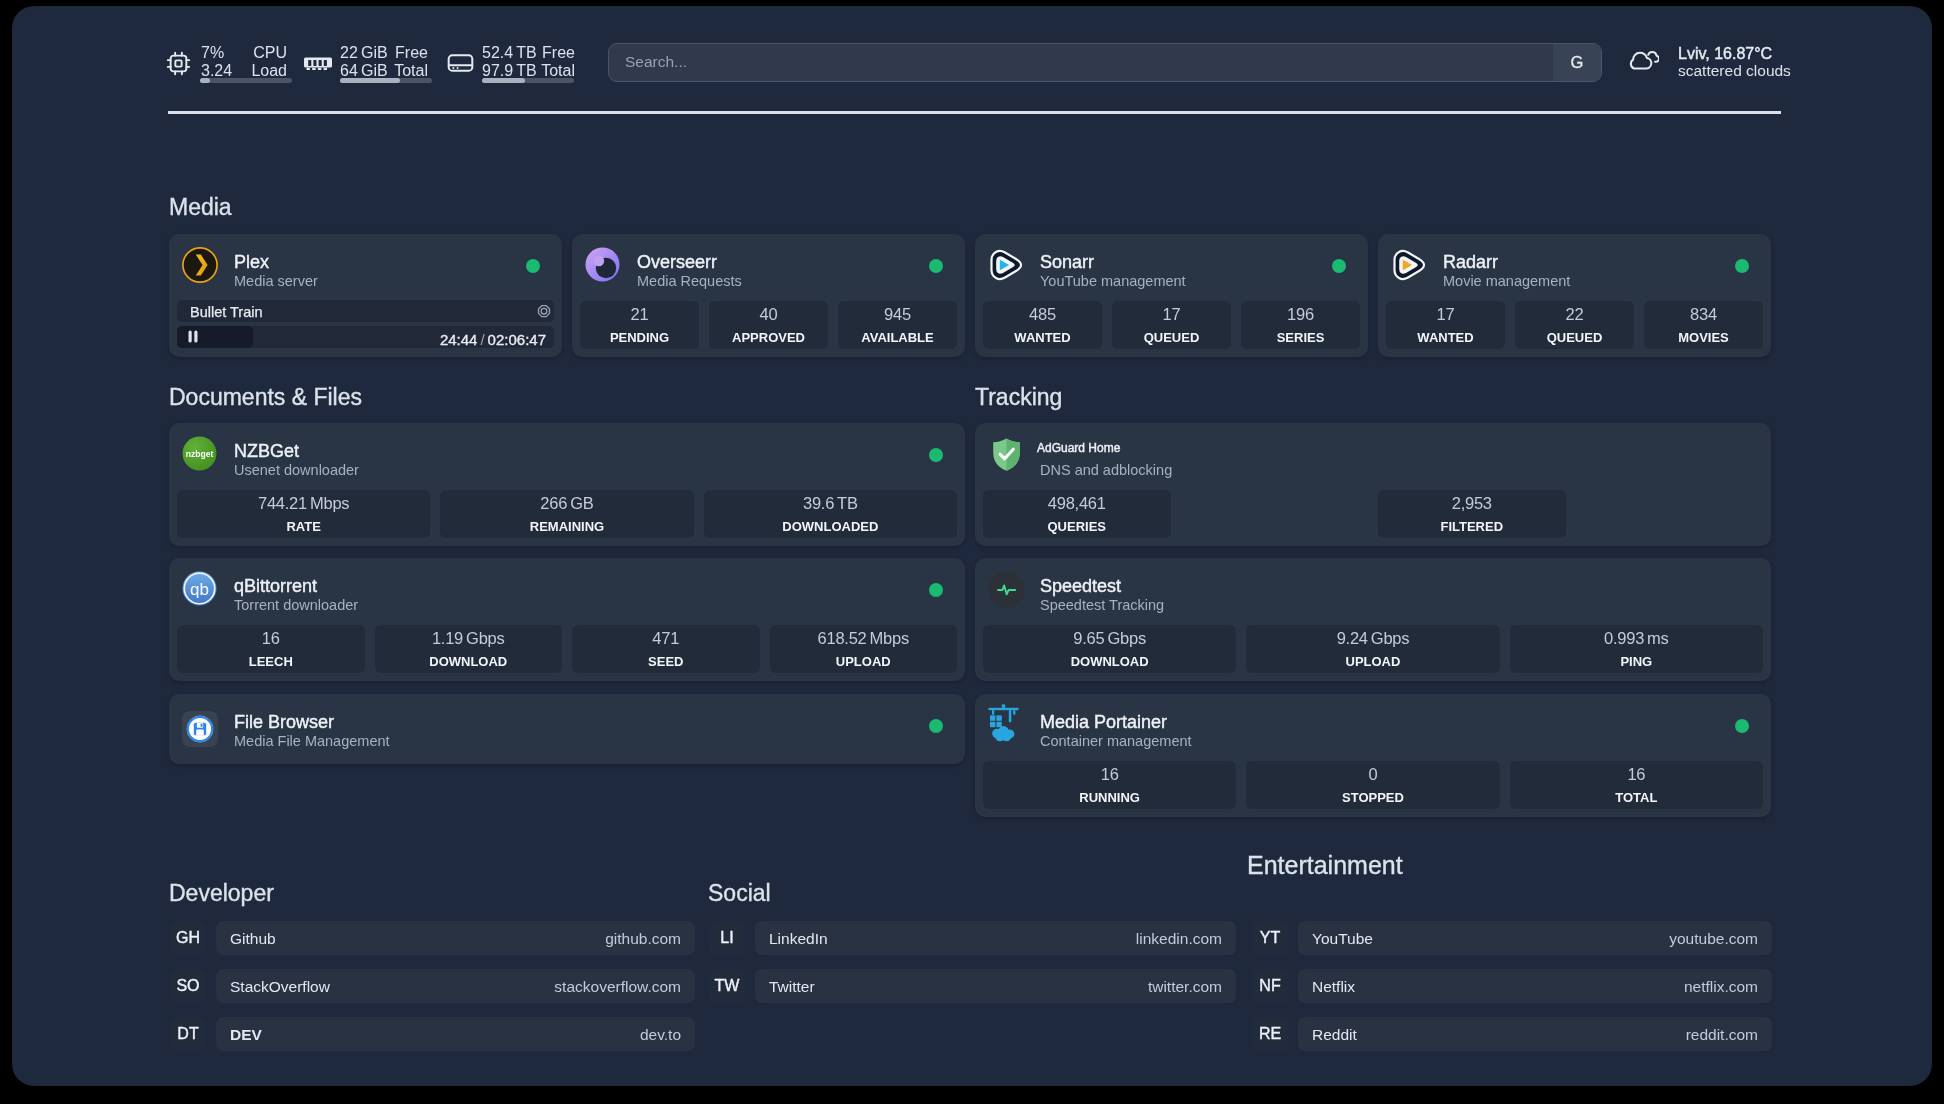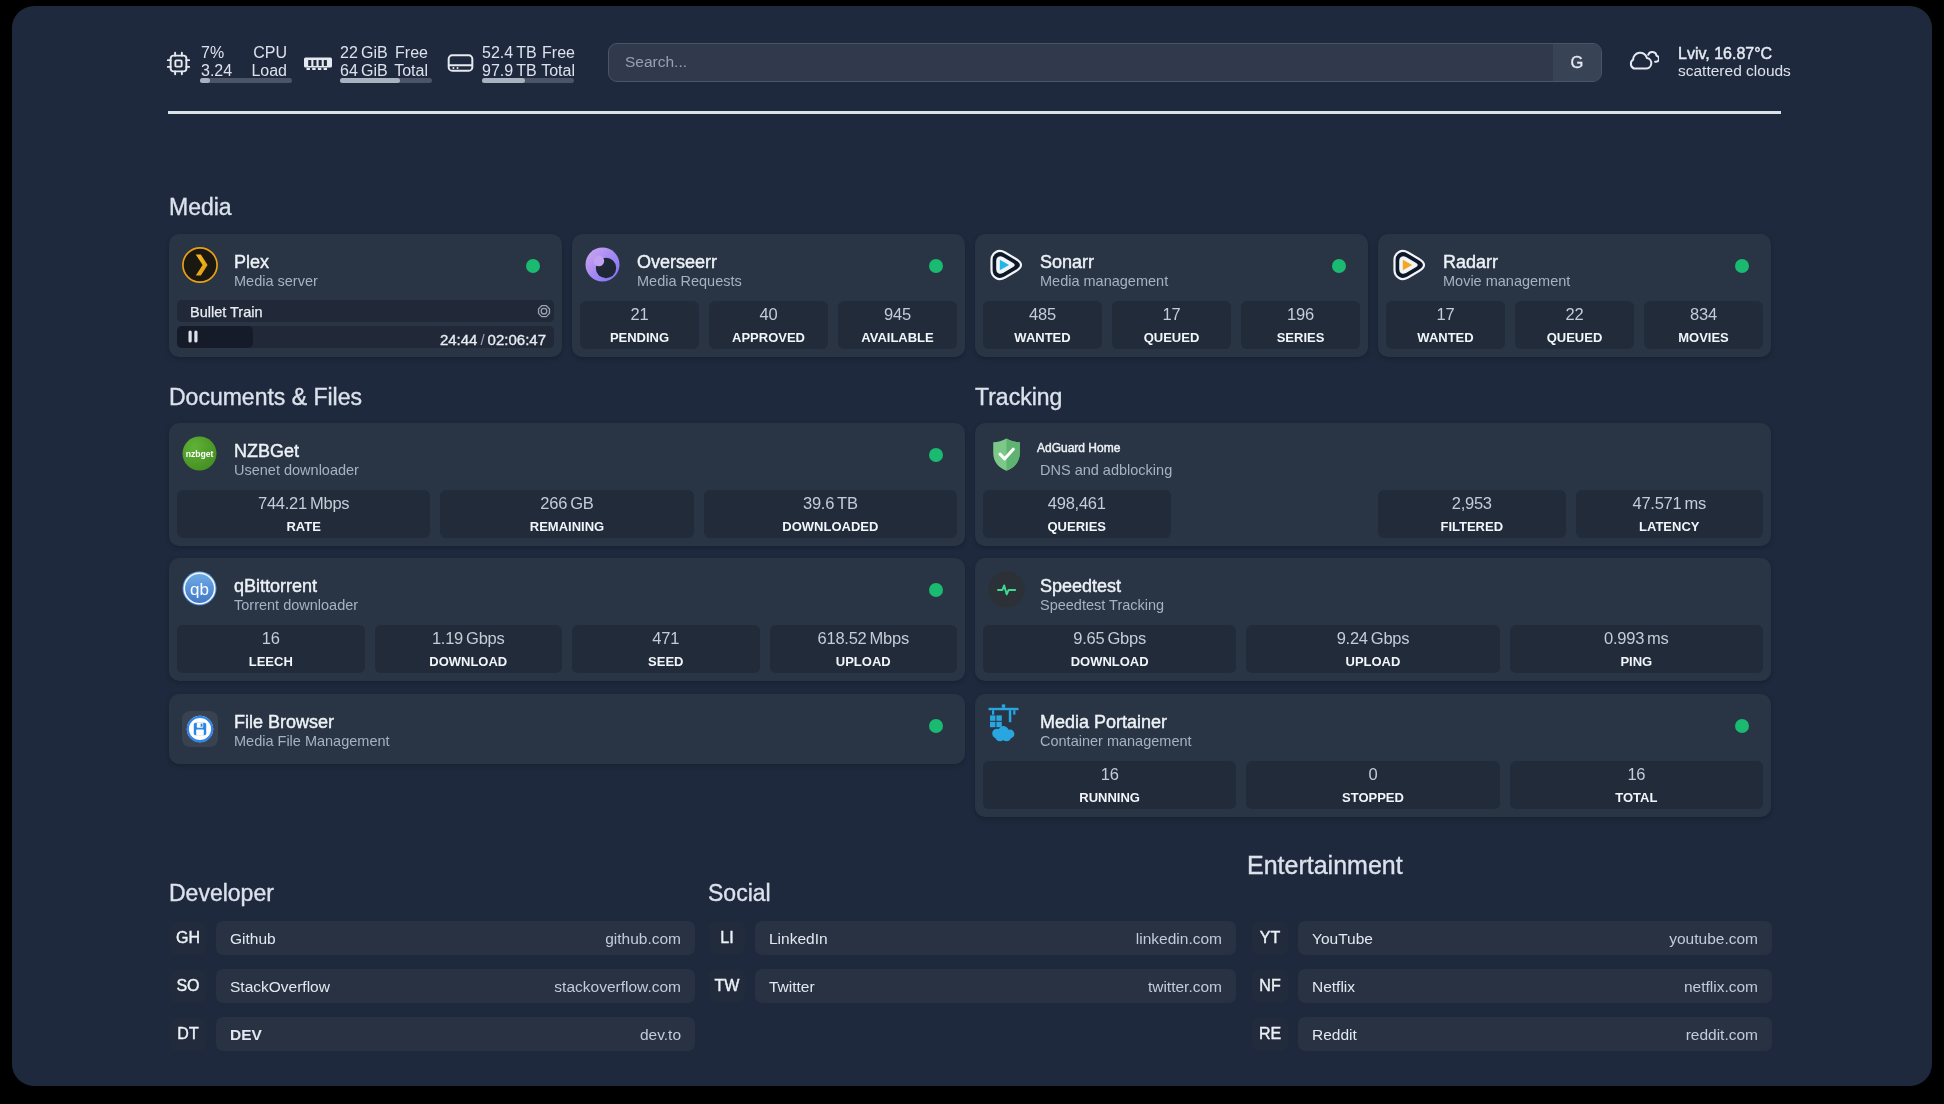--- a/index.html
+++ b/index.html
@@ -150,21 +150,21 @@
     </div>
     <div class="abs card" style="left:975px;top:234px;width:393px;height:123px;">
       <div class="abs" style="left:11px;top:11px;">
         <svg width="40" height="40" viewBox="0 0 40 40">
 <path d="M10 7 Q 5.5 9.5 5.5 15 L5.5 25 Q 5.5 30.5 10 33 Q 14 35.5 19 32.5 L30 26 Q 35 23 35 20 Q 35 17 30 14 L19 7.5 Q 14 4.5 10 7 Z" fill="#10192a" stroke="#f2f5f9" stroke-width="2.2"></path>
 <path d="M12.3 11.8 Q 10.2 13 10.2 15.8 L10.2 24.2 Q 10.2 27 12.3 28.2 Q 14.4 29.4 17 27.9 L26.3 22.5 Q 28.8 21.1 28.8 20 Q 28.8 18.9 26.3 17.5 L17 12.1 Q 14.4 10.6 12.3 11.8 Z" fill="#f2f5f9"></path>
 <path d="M13.8 14.8 L23.2 20 L13.8 25.2 Z" fill="#25b6e8"></path>
 </svg>
       </div>
       <div class="t" style="left:65px;top:18.3px;font-size:18px;color:#eef2f7;-webkit-text-stroke:0.45px #eef2f7">Sonarr</div>
-      <div class="t" style="left:65px;top:38.8px;font-size:14.5px;color:#a7b2c3">Media management</div>
+      <div class="t" style="left:65px;top:38.8px;font-size:14.5px;color:#a7b2c3">YouTube management</div>
       <div class="abs" style="left:357px;top:25px;width:14px;height:14px;border-radius:50%;background:#1bbb72"></div>
       <div class="abs stat" style="left:8.0px;top:67px;width:119.0px;height:48px;">
         <div class="sv">485</div>
         <div class="sl">WANTED</div>
       </div>
       <div class="abs stat" style="left:137.0px;top:67px;width:119.0px;height:48px;">
         <div class="sv">17</div>
         <div class="sl">QUEUED</div>
       </div>
       <div class="abs stat" style="left:266.0px;top:67px;width:119.0px;height:48px;">
@@ -290,24 +290,20 @@
       </div>
       <div class="t" style="left:62px;top:18.3px;font-size:12px;color:#eef2f7;-webkit-text-stroke:0.45px #eef2f7">AdGuard Home</div>
       <div class="t" style="left:65px;top:38.8px;font-size:14.5px;color:#a7b2c3">DNS and adblocking</div>
       <div class="abs stat" style="left:8.0px;top:67px;width:187.5px;height:48px;">
         <div class="sv">498,461</div>
         <div class="sl">QUERIES</div>
       </div>
       <div class="abs stat" style="left:403.0px;top:67px;width:187.5px;height:48px;">
         <div class="sv">2,953</div>
         <div class="sl">FILTERED</div>
-      </div>
-      <div class="abs stat" style="left:600.5px;top:67px;width:187.5px;height:48px;">
-        <div class="sv">47.571 ms</div>
-        <div class="sl">LATENCY</div>
       </div>
     </div>
     <div class="abs card" style="left:975px;top:558px;width:796px;height:123px;">
       <div class="abs" style="left:13px;top:13px;">
         <svg width="37" height="37" viewBox="0 0 37 37">
 <circle cx="18.5" cy="18.5" r="18" fill="#2d3238"></circle>
 <path d="M10 19 h4.4 l1.8-4.6 2.5 9 1.9-4.4 h6.6" fill="none" stroke="#40db92" stroke-width="1.9" stroke-linecap="round" stroke-linejoin="round"></path>
 </svg>
       </div>
       <div class="t" style="left:65px;top:18.3px;font-size:18px;color:#eef2f7;-webkit-text-stroke:0.45px #eef2f7">Speedtest</div>

